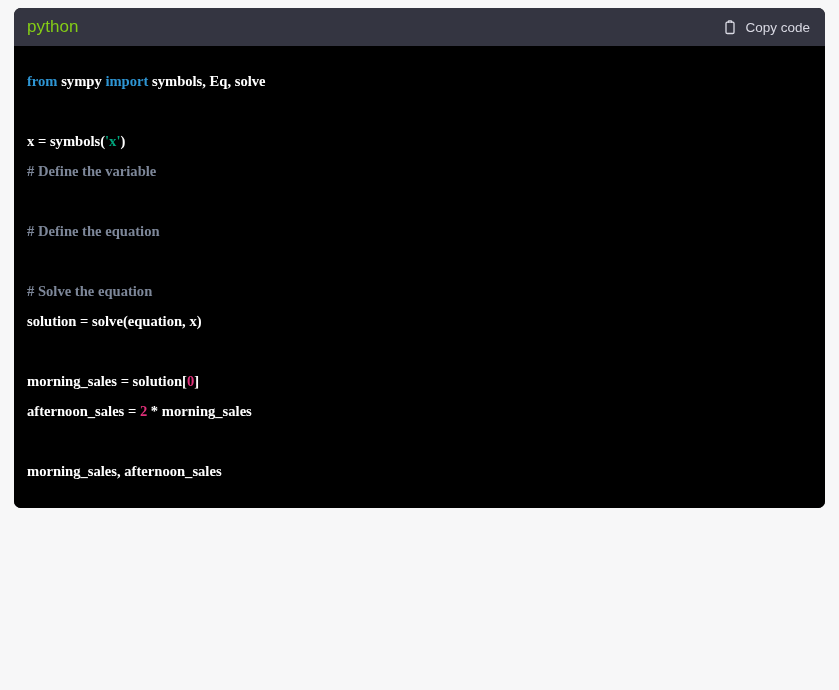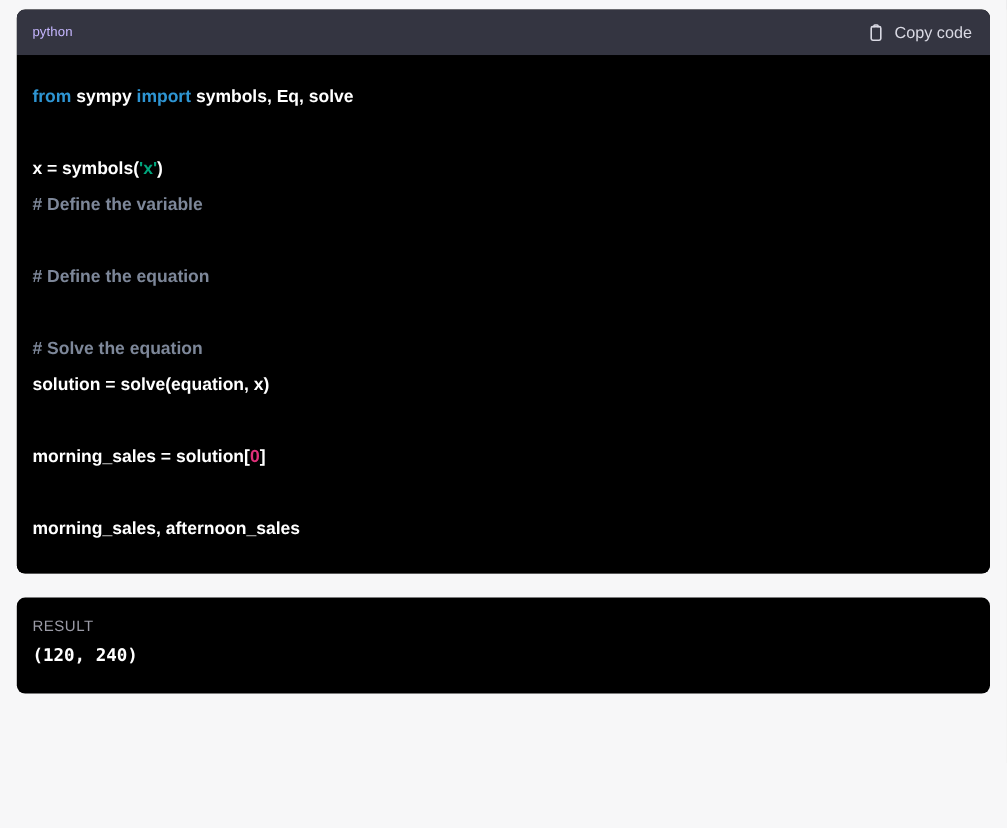--- a/index.html
+++ b/index.html
@@ -34,22 +34,22 @@
     height: 38px;
     background: #343541;
     display: flex;
     align-items: center;
     justify-content: space-between;
     padding: 0 13px 0 13px;
   }
 
   .code-lang {
     font-family: "Liberation Sans", sans-serif;
-    font-size: 11px;
-    color: #c4b5fd;
+    font-size: 17px;
+    color: #84cc16;
     letter-spacing: .1px;
   }
 
   .copy-btn {
     display: flex;
     align-items: center;
     gap: 7px;
     font-family: "Liberation Sans", sans-serif;
     font-size: 13.5px;
     color: #d9d9e3;
@@ -67,21 +67,21 @@
     color: #d9d9e3;
   }
 
   
   .code-body {
     background: #000000;
     padding: 20px 13px 22px 13px;
   }
 
   pre.code {
-    font-family: Liberation Sans, sans-serif;
+    font-family: Liberation Serif, serif;
     font-size: 14.6px;
     line-height: 30px;
     color: #ffffff;
     font-weight: 700;
     white-space: pre;
     margin: 0;
     letter-spacing: 0px;
   }
 
   .line { height: 30px; display: block; }
@@ -146,25 +146,22 @@
 </span><span class="line blank">
 </span><span class="line"><span class="tok-plain">x = symbols(</span><span class="tok-str">'x'</span><span class="tok-plain">)</span>
 </span><span class="line"><span class="tok-comment"># Define the variable</span>
 </span><span class="line blank">
 </span><span class="line"><span class="tok-comment"># Define the equation</span>
 </span><span class="line blank">
 </span><span class="line"><span class="tok-comment"># Solve the equation</span>
 </span><span class="line"><span class="tok-plain">solution = solve(equation, x)</span>
 </span><span class="line blank">
 </span><span class="line"><span class="tok-plain">morning_sales = solution[</span><span class="tok-num">0</span><span class="tok-plain">]</span>
+</span><span class="line"><span class="tok-plain">afternoon_sales = </span><span class="tok-num">2</span><span class="tok-plain"> * morning_sales</span>
 </span><span class="line blank">
 </span><span class="line"><span class="tok-plain">morning_sales, afternoon_sales</span>
 </span></pre>
     </div>
 
   </div>
 
-  <div class="result-card">
-    <div class="result-label">RESULT</div>
-    <div class="result-value">(120, 240)</div>
-  </div>
 
 </div>
 
 </body></html>

